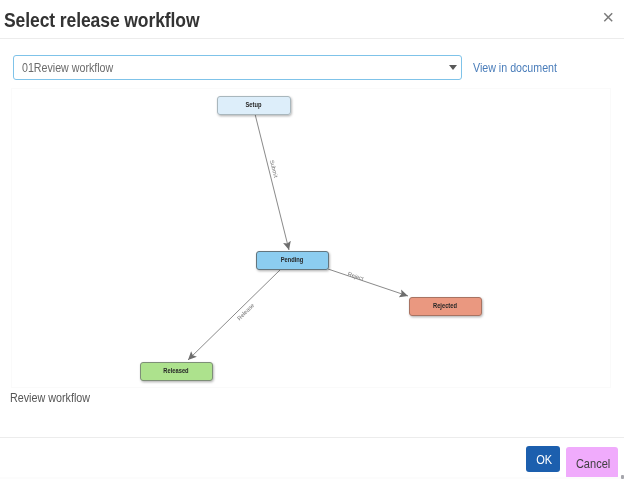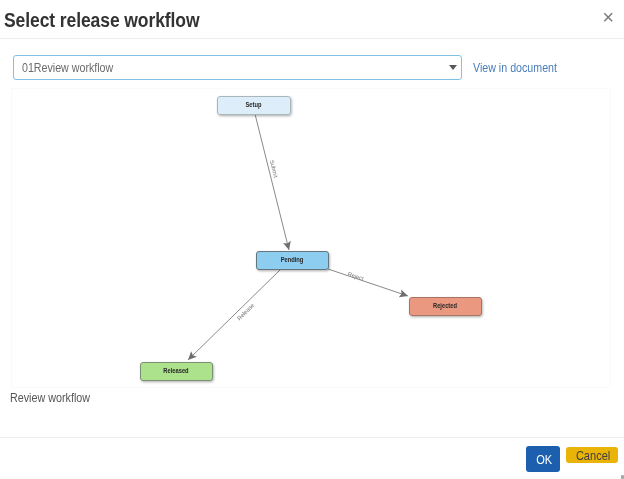--- a/index.html
+++ b/index.html
@@ -89,21 +89,21 @@
   .btn {
     position:absolute;
     font-family:"Liberation Sans", sans-serif;
     font-size:13px;
     border:none; border-radius:3px;
     cursor:pointer; padding:0;
     line-height:1;
   }
   .btn span { display:inline-block; transform:scaleX(0.85) translateX(1px); }
   .btn-ok { left:526px; top:8px; width:34px; height:26px; background:#1c5fae; color:#ffffff; }
-  .btn-cancel { left:566px; top:9px; width:52px; height:16px; background:#eab308; color:#404040; }
+  .btn-cancel { left:566px; top:9px; width:52px; height:32px; background:#f0abfc; color:#404040; }
 
   
   .nodelabel { font-family:"Liberation Sans", sans-serif; font-size:6.4px; font-weight:600; fill:#272727; }
   .edgelabel { font-family:"Liberation Sans", sans-serif; font-size:5.8px; fill:#787878; }
 </style>
 </head>
 <body>
 
 <div id="dialog">
 

